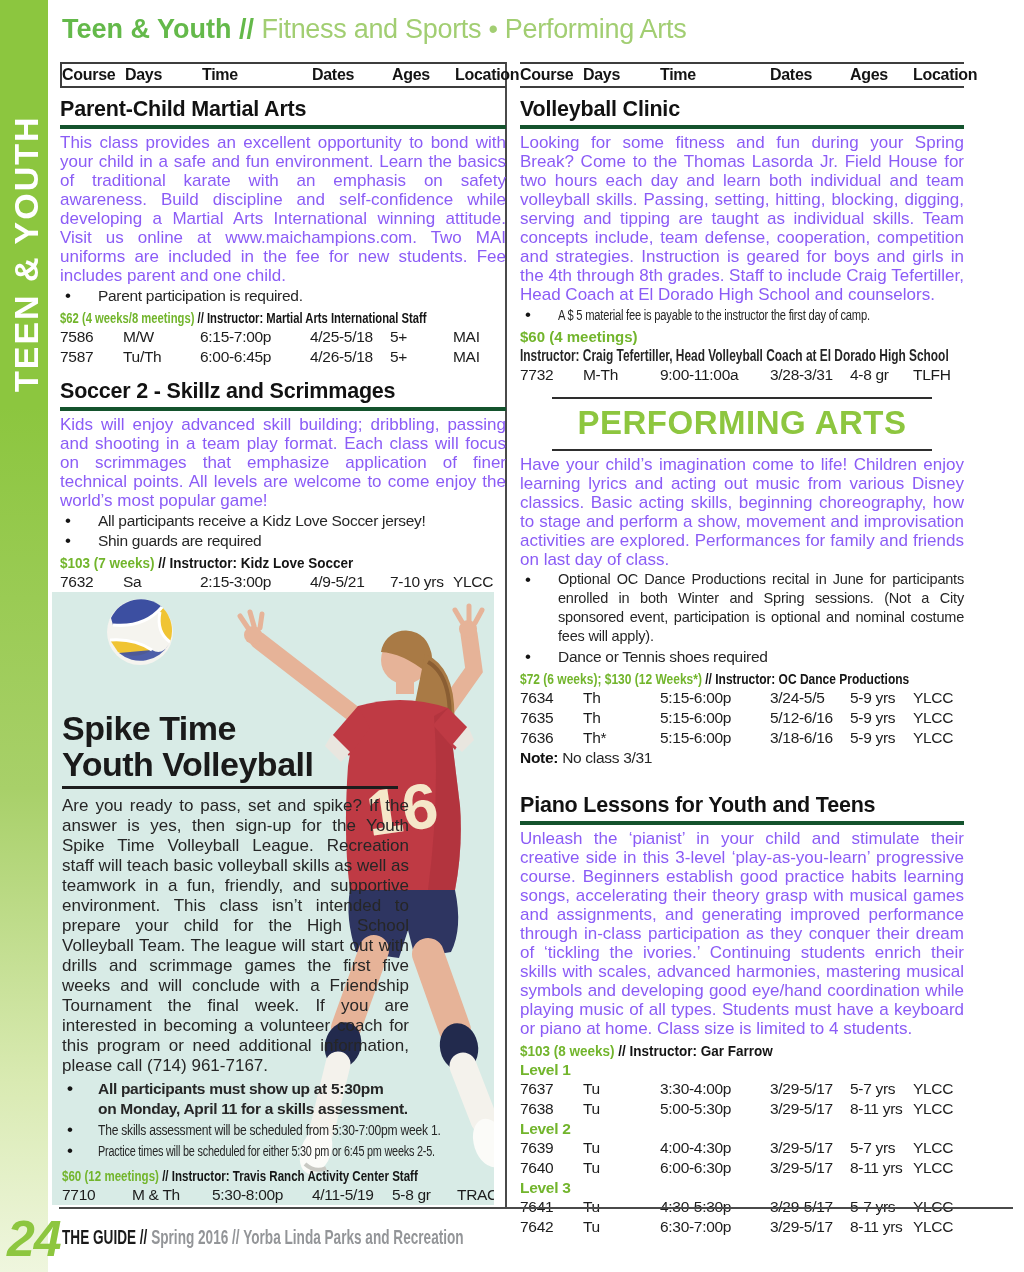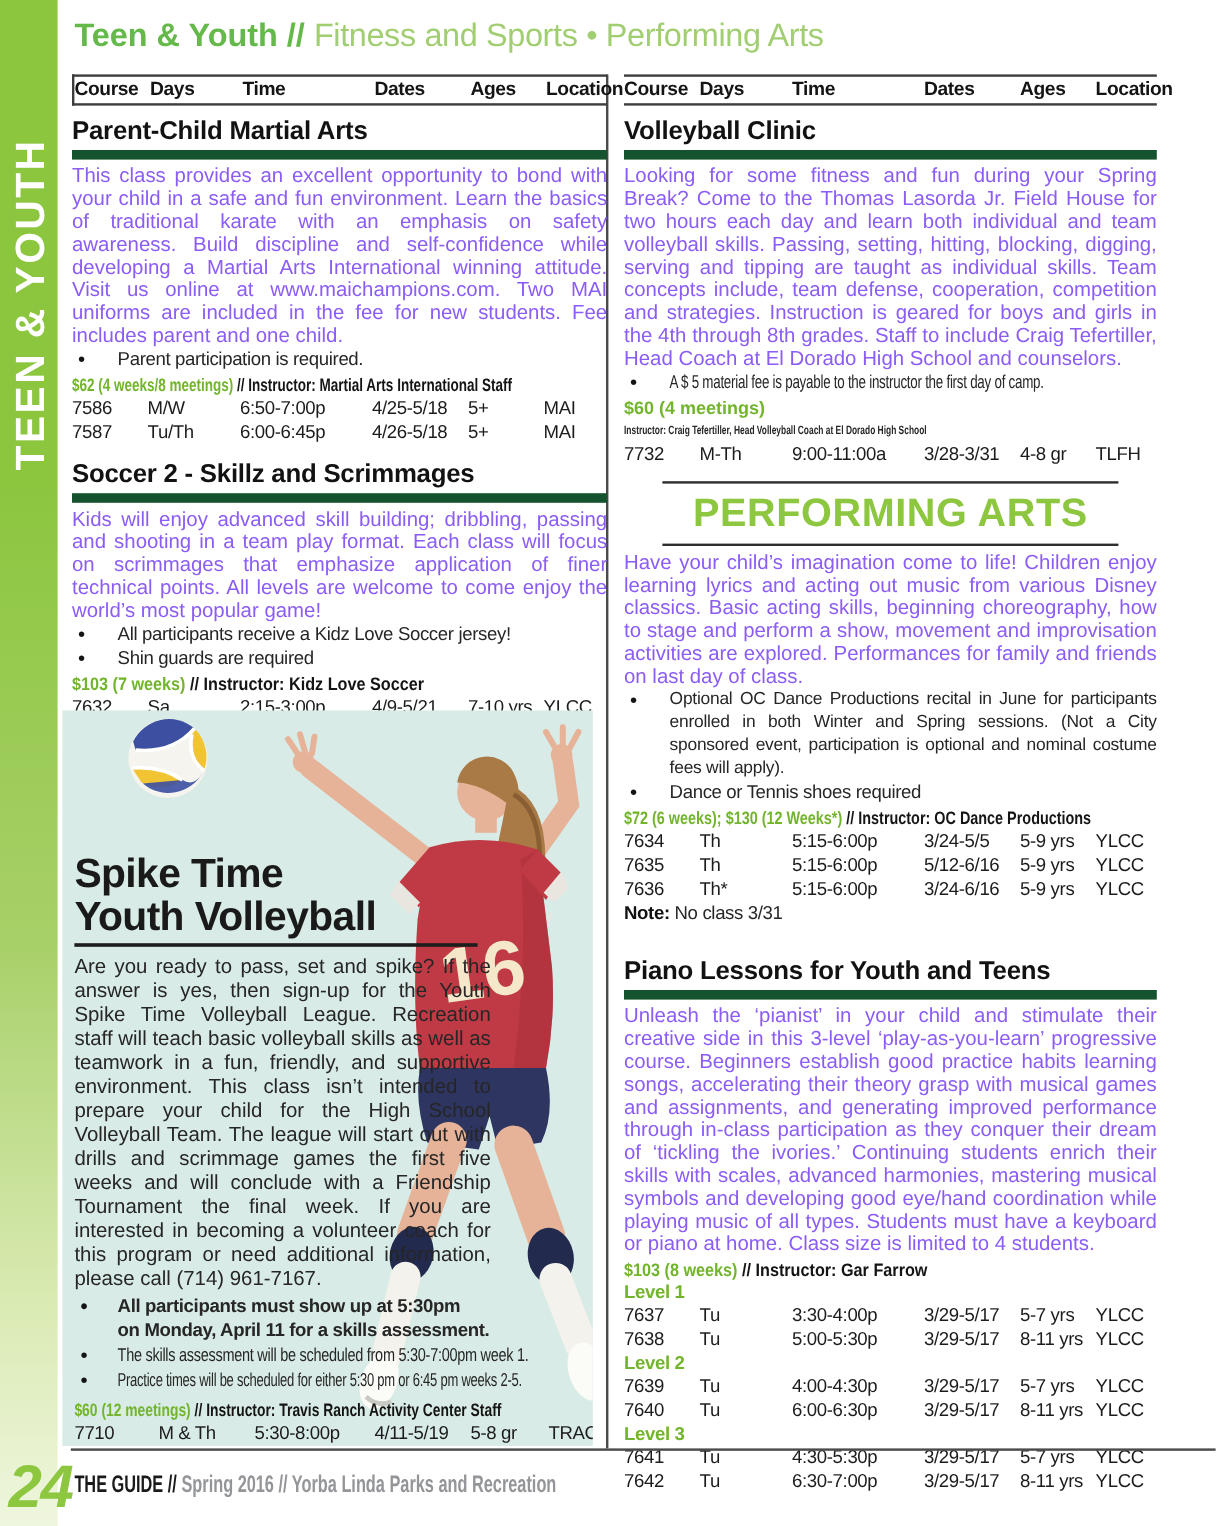--- a/index.html
+++ b/index.html
@@ -20,30 +20,30 @@
   .col{position:absolute;top:62px;}
   .col-left{left:60px;width:446px;}
   .col-right{left:520px;width:444px;}
   .divider{position:absolute;left:505px;top:62px;width:2px;height:1145px;background:#4a4a4a;}
   
   .thead{display:grid;grid-template-columns:63px 77px 110px 80px 63px 1fr;
          border-top:2px solid #3d3d3d;border-bottom:2px solid #3d3d3d;
          padding:2px 0;font-weight:bold;font-size:16px;letter-spacing:-0.3px;color:#141414;}
   .col-left .thead{border-left:2px solid #3d3d3d;}
   
-  .sec-title{font-size:21.5px;font-weight:bold;color:#121212;border-bottom:8px solid #14532d;
+  .sec-title{font-size:21.5px;font-weight:bold;color:#121212;border-bottom:4px solid #14532d;
              padding-bottom:3px;margin:9px 0 0;letter-spacing:-0.2px;}
   .body-text{font-size:17px;line-height:19px;text-align:justify;margin-top:4px;color:#8b5cf6;}
   .bullet{position:relative;padding-left:38px;font-size:15.5px;line-height:19px;
           letter-spacing:-0.3px;margin-top:1px;white-space:pre-line;}
   .bullet::before{content:"•";position:absolute;left:5px;top:0;font-size:17px;color:#141414;}
   .price-line{margin-top:3px;font-size:15px;font-weight:bold;line-height:19px;white-space:nowrap;}
   .price{color:#72b52c;}
   .instr,.sep2{color:#141414;}
-  .instr-line{font-size:10px;font-weight:bold;line-height:19px;white-space:nowrap;}
+  .instr-line{font-size:17px;font-weight:bold;line-height:19px;white-space:nowrap;}
   .level{color:#72b52c;font-weight:bold;font-size:15.5px;line-height:19px;letter-spacing:-0.3px;}
   .crow{display:grid;grid-template-columns:63px 77px 110px 80px 63px 1fr;
         font-size:15.5px;line-height:20px;letter-spacing:-0.3px;color:#1c1c1c;}
   .note-line{font-size:15.5px;line-height:20px;letter-spacing:-0.3px;}
   .note-line b{color:#111;}
   
   .cx90,.cx80,.cx78,.cx77,.cx75,.cx72,.cx70,.cx68{display:inline-block;transform-origin:0 50%;white-space:nowrap;}
   .cx90{transform:scaleX(.90);} .cx80{transform:scaleX(.80);} .cx78{transform:scaleX(.78);}
   .cx77{transform:scaleX(.77);} .cx75{transform:scaleX(.75);} .cx72{transform:scaleX(.72);}
   .cx70{transform:scaleX(.70);} .cx68{transform:scaleX(.68);}
@@ -98,21 +98,21 @@
       <div class="body-text">This class provides an excellent opportunity to bond with your child in a safe and fun environment. Learn the basics of traditional karate with an emphasis on safety awareness. Build discipline and self-confidence while developing a Martial Arts International winning attitude. Visit us online at www.maichampions.com. Two MAI uniforms are included in the fee for new students. Fee includes parent and one child.</div>
       <div class="bullet">Parent participation is required.</div>
       <div class="price-line">
         <span class="cx75"><b class="price">$62 (4 weeks/8 meetings)</b>
         <b class="sep2">//</b>
         <b class="instr">Instructor: Martial Arts International Staff</b></span>
       </div>
       <div class="crow">
         <span>7586</span>
         <span>M/W</span>
-        <span>6:50-7:00p</span>
+        <span>6:15-7:00p</span>
         <span>4/25-5/18</span>
         <span>5+</span>
         <span>MAI</span>
       </div>
       <div class="crow">
         <span>7587</span>
         <span>Tu/Th</span>
         <span>6:00-6:45p</span>
         <span>4/26-5/18</span>
         <span>5+</span>
@@ -274,21 +274,21 @@
         <span>Th</span>
         <span>5:15-6:00p</span>
         <span>5/12-6/16</span>
         <span>5-9 yrs</span>
         <span>YLCC</span>
       </div>
       <div class="crow">
         <span>7636</span>
         <span>Th*</span>
         <span>5:15-6:00p</span>
-        <span>3/24-6/16</span>
+        <span>3/18-6/16</span>
         <span>5-9 yrs</span>
         <span>YLCC</span>
       </div>
       <div class="note-line">
         <b>Note:</b>
         <span>No class 3/31</span>
       </div>
     </div>
 
     <div style="margin-top:25px;">

